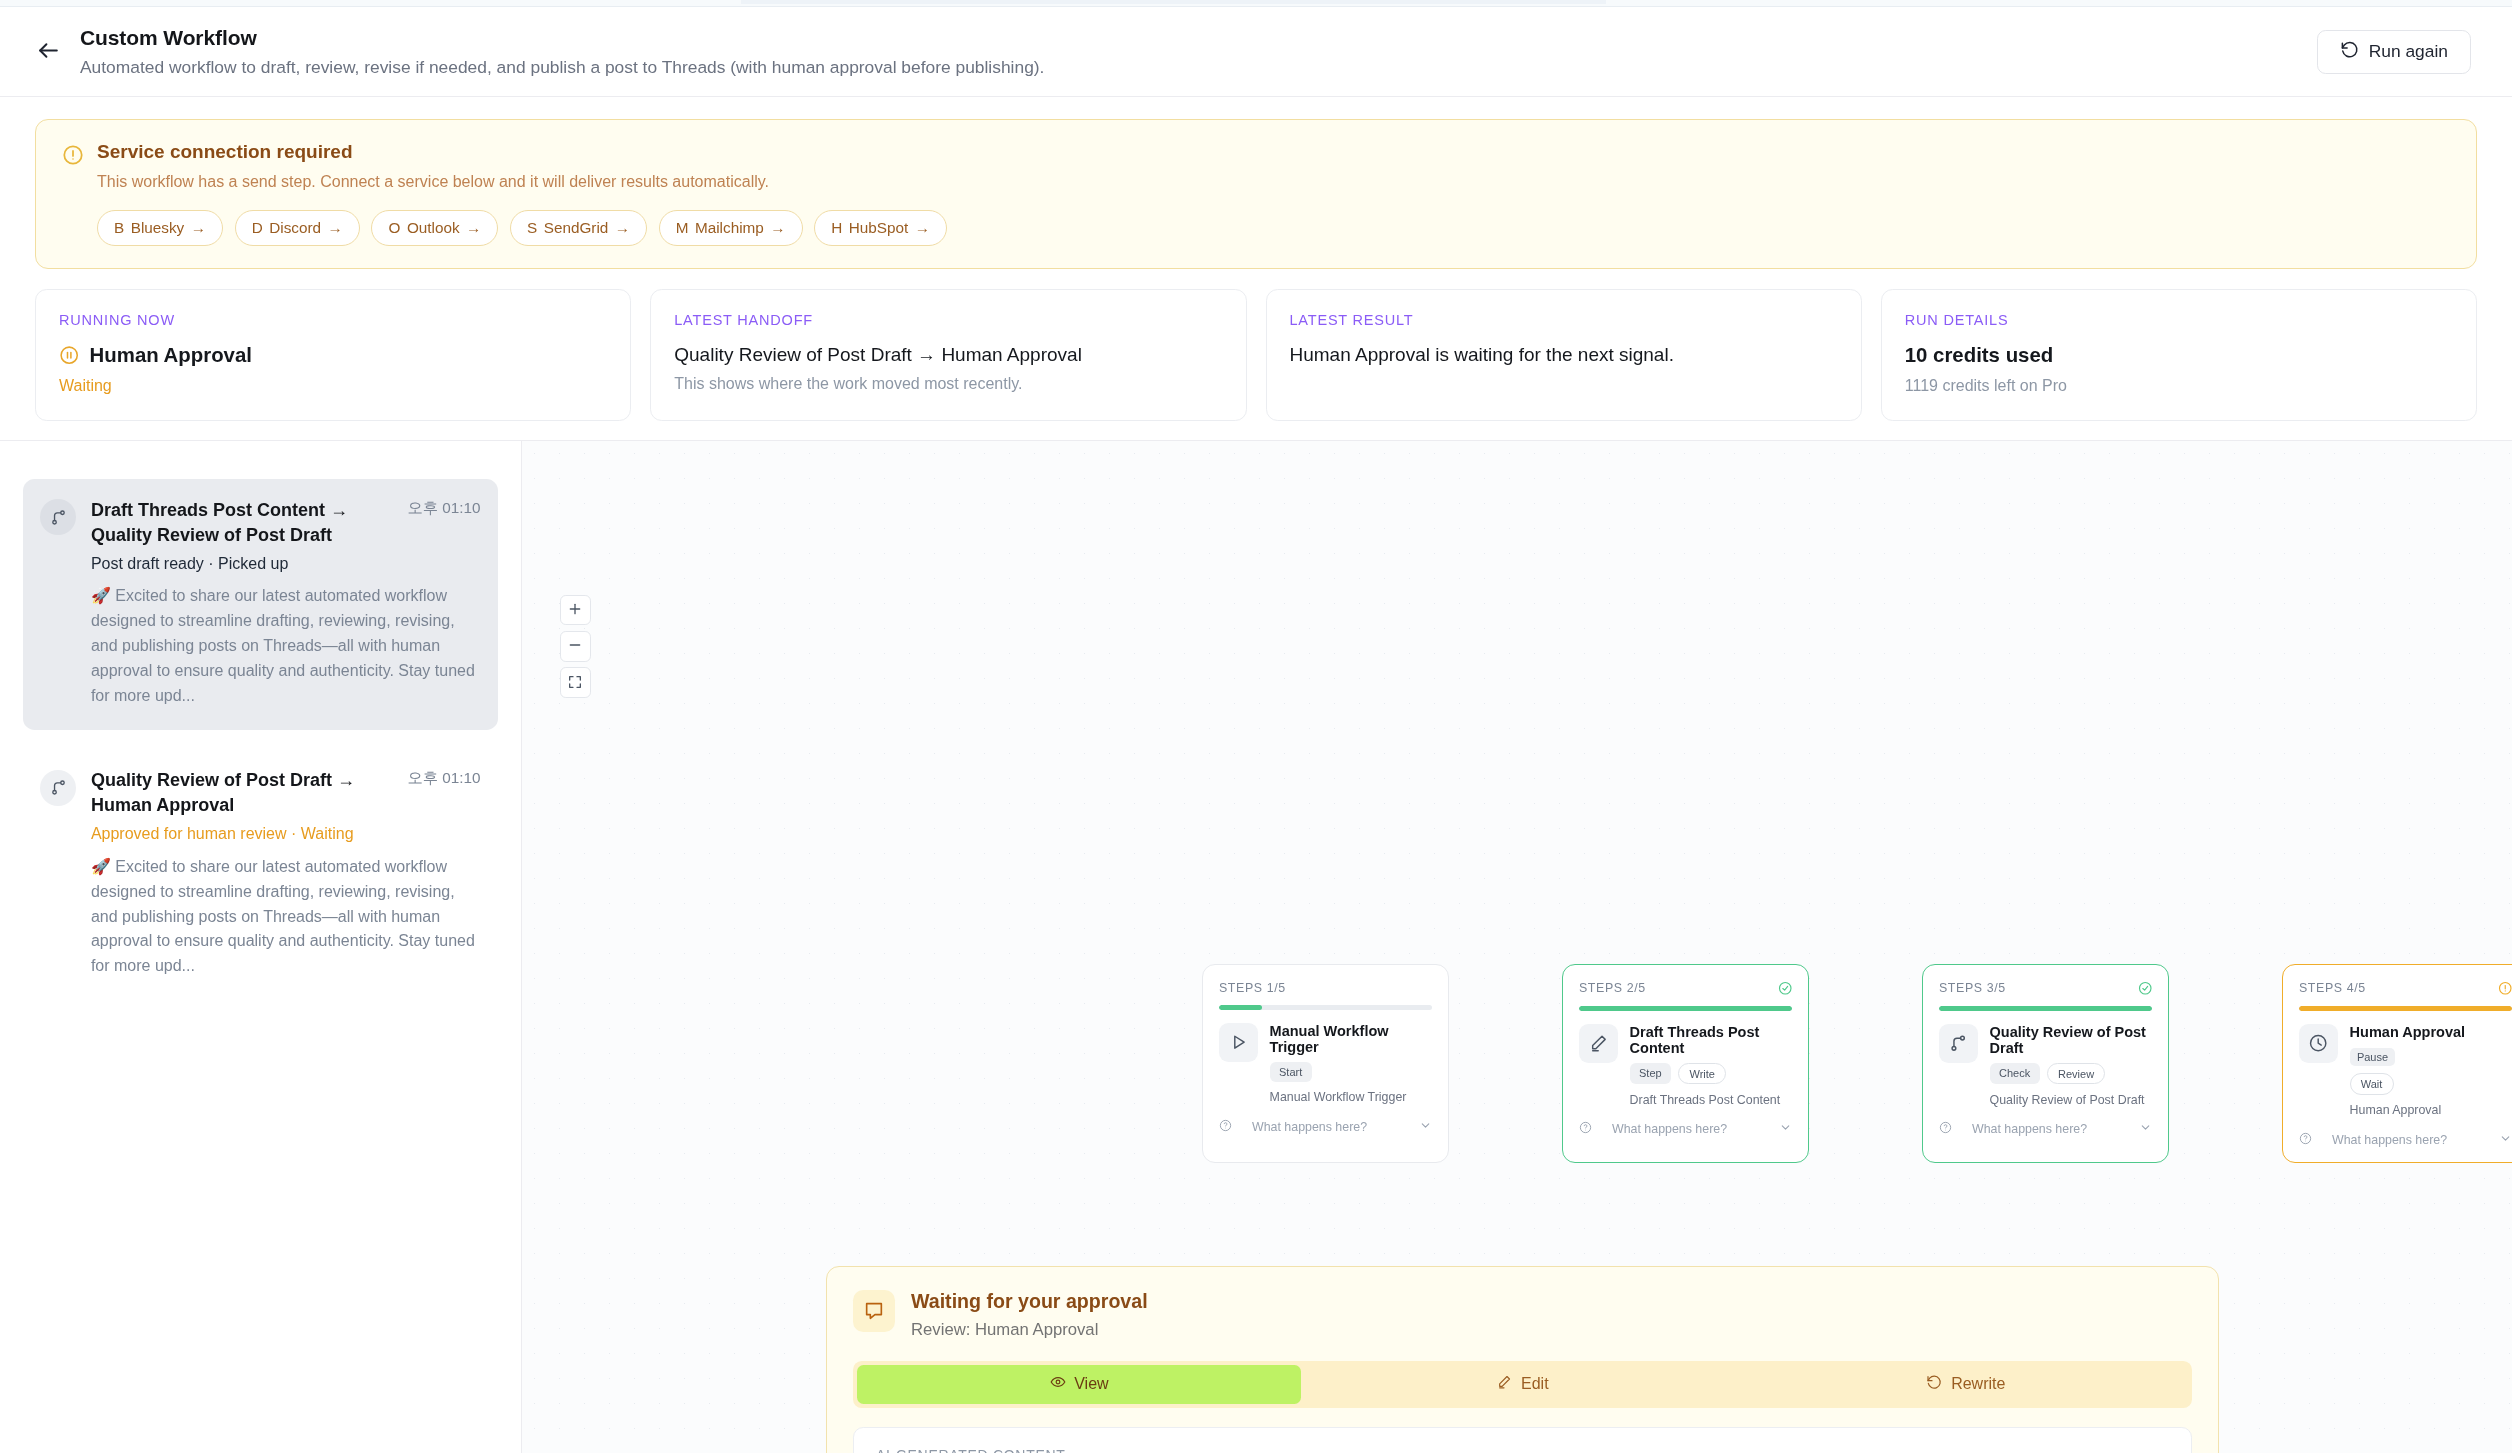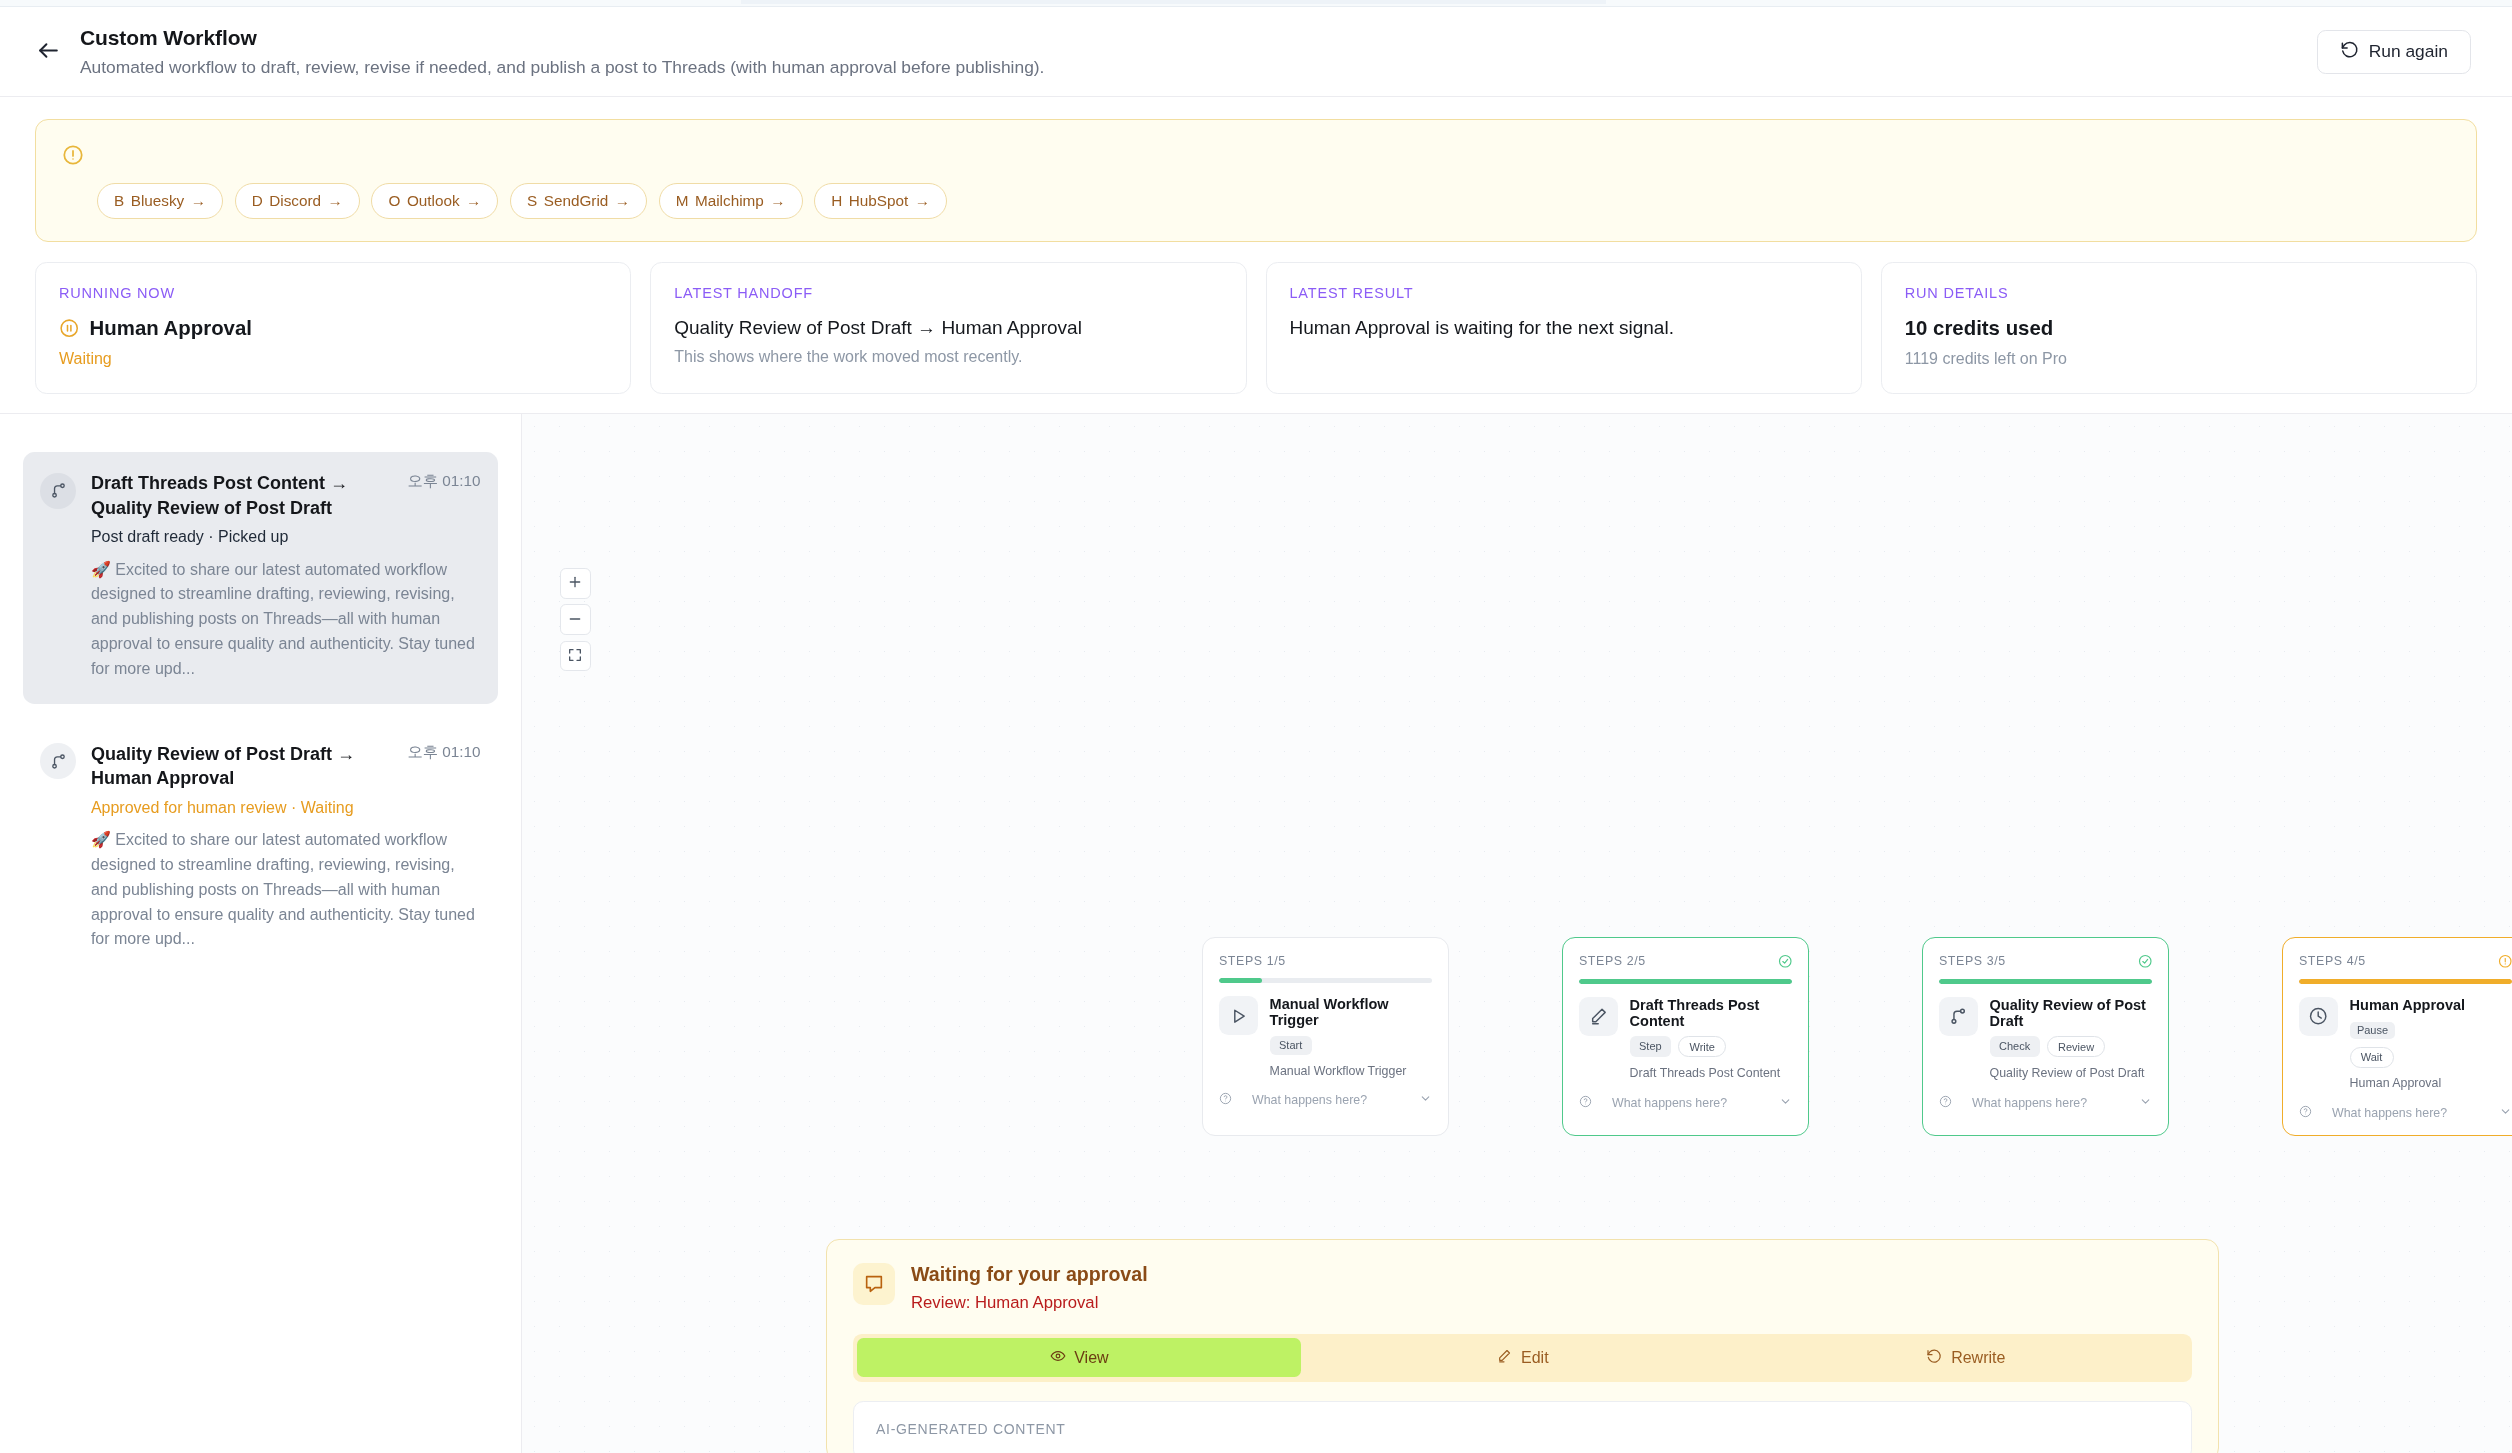--- a/index.html
+++ b/index.html
@@ -134,21 +134,21 @@
   
   .approval {
     position: absolute; left: 304px; top: 825px; width: 1393px;
     background: #fffdf0; border: 0.7px solid #f2e2ad; border-radius: 13px;
     padding: 23px 26px 0 26px;
   }
   .ap-head { display: flex; gap: 16px; align-items: flex-start; }
   .ap-badge { width: 42px; height: 42px; border-radius: 10.2px; background: #fdf3cf; display:flex;align-items:center;justify-content:center; flex:0 0 42px;}
   .ap-badge svg { width: 22px; height: 22px; }
   .ap-title { font-size: 19.6px; font-weight: 700; color: #8a4b16; }
-  .ap-sub { font-size: 16.7px; color: #b91c1c; margin-top: 7.3px; }
+  .ap-sub { font-size: 16.7px; color: #737373; margin-top: 7.3px; }
   .ap-tabs { display: flex; background: #fdf0c9; border-radius: 8.7px; padding: 4.4px; margin-top: 20.4px; }
   .ap-tab { flex: 1 1 0; display: flex; align-items: center; justify-content: center; gap: 8.7px;
             height: 39px; border-radius: 6.5px; font-size: 16px; color: #9a5d22; cursor: pointer; }
   .ap-tab.active { background: #bef264; color: #6b3d12; }
   .ap-tab svg { width: 16px; height: 16px; }
   .ap-content { margin-top: 19px; background: #fff; border: 0.7px solid #eceef2; border-radius: 10.2px; padding: 19px 22px 22px 22px; }
   .ap-content-label { font-size: 14px; letter-spacing: 0.7px; color: #8d97a5; }
 </style>
 </head>
 <body>
@@ -184,20 +184,24 @@
   <div class="banner-wrap">
     <div class="banner">
       <div class="banner-head">
         <span class="banner-alert-icon">
           <svg viewBox="0 0 24 24" fill="none" stroke="#e8b63a" stroke-width="1.9" stroke-linecap="round">
             <circle cx="12" cy="12" r="9.5"></circle>
               <line x1="12" y1="7.5" x2="12" y2="13"></line>
               <circle cx="12" cy="16.4" r="0.9" fill="#e8b63a" stroke="none"></circle>
           </svg>
         </span>
+        <div>
+          <div class="banner-title">Service connection required</div>
+          <div class="banner-desc">This workflow has a send step. Connect a service below and it will deliver results automatically.</div>
+        </div>
       </div>
       <div class="banner-chips">
         <div class="chip">
           <span class="chip-letter">B</span>
           <span>Bluesky</span>
           <span class="chip-arrow">→</span>
         </div>
         <div class="chip">
           <span class="chip-letter">D</span>
           <span>Discord</span>

